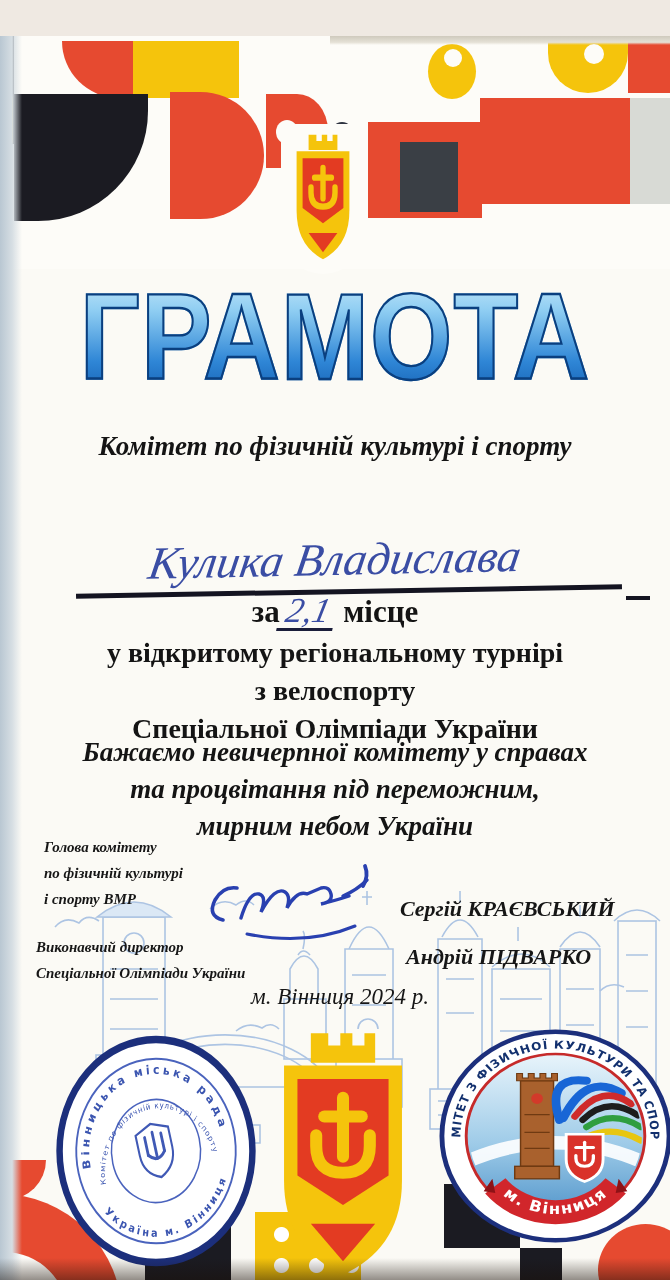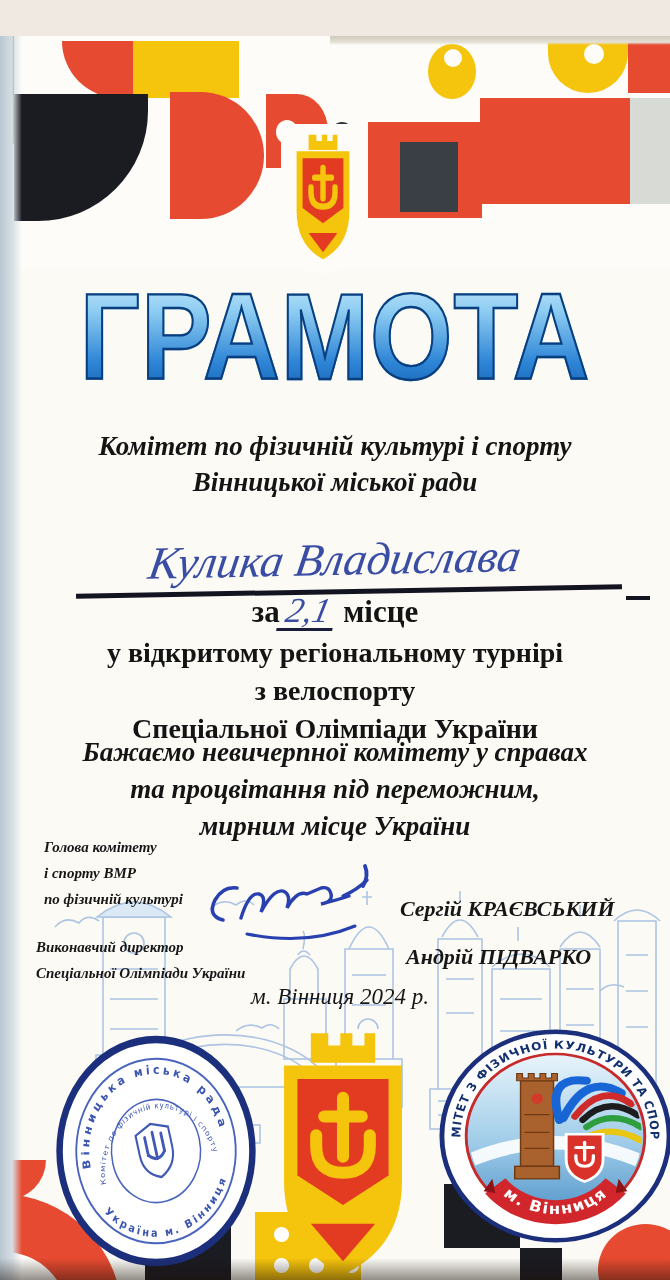--- a/index.html
+++ b/index.html
@@ -122,21 +122,20 @@
 
   <div class="arms-halo"></div>
   <svg class="arms-header" viewBox="0 0 100 188" preserveAspectRatio="none">
       <use href="#vinn-arms"></use>
     </svg>
 
   <h1 class="title">ГРАМОТА</h1>
 
   <div class="issuer">
     <div>Комітет по фізичній культурі  і спорту</div>
-    <div>Вінницької міської ради</div>
   </div>
 
 
   <div class="name-line">
     <span class="hand">Кулика Владислава</span>
   </div>
   <div class="name-underline"></div>
   <div class="name-dash"></div>
 
   <div class="place-line">
@@ -146,21 +145,21 @@
 
   <div class="event">
     <div>у відкритому регіональному турнірі</div>
     <div>з велоспорту</div>
     <div>Спеціальної Олімпіади  України</div>
   </div>
 
   <div class="wishes">
     <div>Бажаємо  невичерпної комітету у справах</div>
     <div>та процвітання під переможним,</div>
-    <div>мирним місце України</div>
+    <div>мирним небом України</div>
   </div>
 
   <svg class="city-sketch" viewBox="0 0 670 392" fill="none" stroke="#8fb0dc" stroke-width="1.6">
     <g opacity="0.9">
 
       <rect x="103" y="38" width="62" height="138"></rect>
       <path d="M97,38 q37,-30 74,0 z" fill="#cfe0f4"></path>
       <circle cx="134" cy="64" r="10"></circle>
       <path d="M110,90 h48 M110,120 h48 M110,150 h48"></path>
       <rect x="96" y="176" width="76" height="22"></rect>
@@ -195,22 +194,22 @@
 
       <path d="M55,48 q10,-12 24,-4 q8,-10 20,-2"></path>
       <path d="M210,30 q12,-12 26,-4 q10,-8 18,0"></path>
       <path d="M600,112 q10,-10 24,-4"></path>
       <path d="M236,152 q12,-10 26,-3 q9,-7 17,1"></path>
     </g>
   </svg>
 
   <div class="sig-title" style="left:44px;top:798px;">
     <div>Голова комітету</div>
+    <div>по фізичній культурі</div>
     <div>і спорту ВМР</div>
-    <div>по фізичній культурі</div>
   </div>
 
   <svg class="signature-svg" viewBox="0 0 195 84">
     <g stroke="#2940b0" fill="none" stroke-linecap="round">
       <path d="M28,58 q-16,-4 -8,-20 q8,-14 22,-12" stroke-width="3.6"></path>
       <path d="M46,56 q8,-26 18,-24 q8,2 2,18 q14,-26 24,-20 q6,4 2,16 q10,-18 20,-14 l14,-6 q8,-2 10,6 q2,8 -10,10 q16,-4 28,-8" stroke-width="3.4"></path>
       <path d="M148,34 q14,-6 24,-16" stroke-width="3.4"></path>
       <path d="M170,4 q4,10 -2,20" stroke-width="3.8"></path>
       <path d="M52,72 q60,12 108,-8" stroke-width="3"></path>
     </g>

